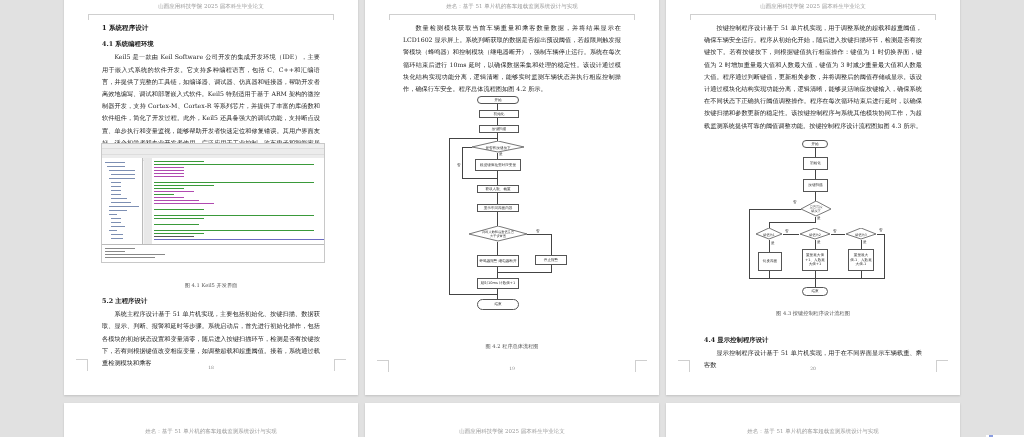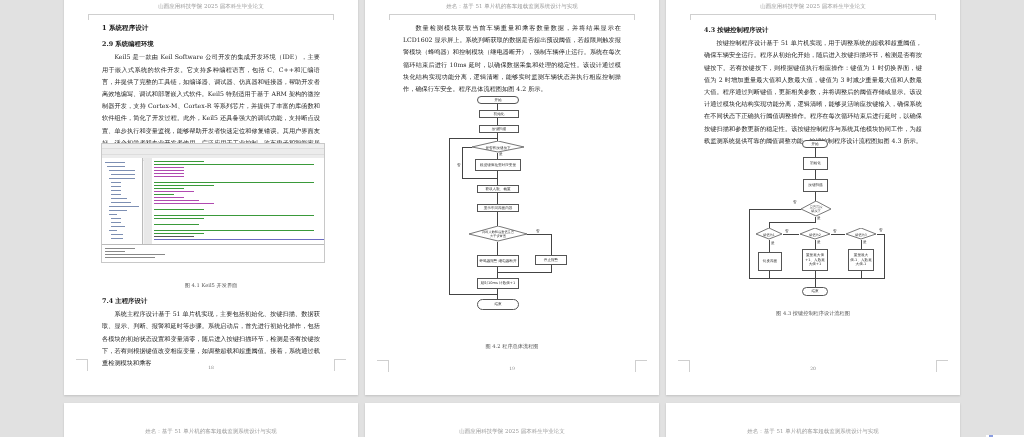--- a/index.html
+++ b/index.html
@@ -35,21 +35,21 @@
   .ln{position:absolute;background:#444;}
   .lbl{position:absolute;font-family:"DejaVu Sans",sans-serif;font-size:3.6px;color:#333;}
 </style>
 </head>
 <body>
 
 <div class="page" style="left:64px;top:-12px;width:294px;height:407px;">
   <div class="hdr" style="top:12px;height:14px;line-height:12px;"><span>山西应用科技学院 2025 届本科生毕业论文</span></div>
   <div class="body" style="top:34px;">
     <div class="h1">1  系统程序设计</div>
-    <div class="h2">2.9  系统编程环境</div>
+    <div class="h2">4.1  系统编程环境</div>
     <p class="p">Keil5 是一款由 Keil Software 公司开发的集成开发环境（IDE），主要用于嵌入式系统的软件开发。它支持多种编程语言，包括 C、C++和汇编语言，并提供了完整的工具链，如编译器、调试器、仿真器和链接器，帮助开发者高效地编写、调试和部署嵌入式软件。Keil5 特别适用于基于 ARM 架构的微控制器开发，支持 Cortex-M、Cortex-R 等系列芯片，并提供了丰富的库函数和软件组件，简化了开发过程。此外，Keil5 还具备强大的调试功能，支持断点设置、单步执行和变量监视，能够帮助开发者快速定位和修复错误。其用户界面友好，适合初学者和专业开发者使用，广泛应用于工业控制、汽车电子和智能家居等领域。其界面如图 4.1 所示：</p>
   </div>
   <div class="keil" style="top:155px;">
     <div class="k-menu"></div>
     <div class="k-tb"></div>
     <div class="k-tb"></div>
     <div class="k-tree">
       <div class="tr-line" style="left:3px;top:4px;width:20px;"></div>
       <div class="tr-line" style="left:5px;top:8px;width:18px;"></div>
       <div class="tr-line" style="left:7px;top:12px;width:26px;"></div>
@@ -98,21 +98,21 @@
     </div>
     <div class="k-out">
       <div class="cl-line" style="left:3px;top:3px;width:30px;background:#888;"></div>
       <div class="cl-line" style="left:3px;top:6px;width:20px;background:#888;"></div>
       <div class="cl-line" style="left:3px;top:9px;width:60px;background:#888;"></div>
       <div class="cl-line" style="left:3px;top:12px;width:50px;background:#888;"></div>
     </div>
   </div>
   <div class="cap" style="position:absolute;left:0;right:0;top:294px;">图 4.1 Keil5 开发界面</div>
   <div class="body" style="top:305px;">
-    <div class="h2">7.4  主程序设计</div>
+    <div class="h2">5.2  主程序设计</div>
     <p class="p">系统主程序设计基于 51 单片机实现，主要包括初始化、按键扫描、数据获取、显示、判断、报警和延时等步骤。系统启动后，首先进行初始化操作，包括各模块的初始状态设置和变量清零，随后进入按键扫描环节，检测是否有按键按下，若有则根据键值改变相应变量，如调整超载和超重阈值。接着，系统通过载重检测模块和乘客</p>
   </div>
   <div class="corner cl" style="left:12px;top:371px;width:12px;"></div>
   <div class="vl" style="left:23px;top:371px;"></div>
   <div class="corner cr" style="right:12px;top:371px;width:12px;"></div>
   <div class="vl" style="right:23px;top:371px;"></div>
   <div class="pn" style="left:127px;top:377px;">18</div>
 </div>
 
 <div class="page" style="left:365px;top:-12px;width:294px;height:407px;">
@@ -169,21 +169,20 @@
   <div class="corner cl" style="left:12px;top:372px;width:12px;"></div>
   <div class="vl" style="left:23px;top:372px;"></div>
   <div class="corner cr" style="right:12px;top:372px;width:12px;"></div>
   <div class="vl" style="right:23px;top:372px;"></div>
   <div class="pn" style="left:127px;top:378px;">19</div>
 </div>
 
 <div class="page" style="left:666px;top:-12px;width:294px;height:407px;">
   <div class="hdr" style="top:12px;height:14px;line-height:12px;"><span>山西应用科技学院 2025 届本科生毕业论文</span></div>
   <div class="body" style="top:34px;">
-    <div class="h2">4.3  按键控制程序设计</div>
     <p class="p">按键控制程序设计基于 51 单片机实现，用于调整系统的超载和超重阈值，确保车辆安全运行。程序从初始化开始，随后进入按键扫描环节，检测是否有按键按下。若有按键按下，则根据键值执行相应操作：键值为 1 时切换界面，键值为 2 时增加重量最大值和人数最大值，键值为 3 时减少重量最大值和人数最大值。程序通过判断键值，更新相关参数，并将调整后的阈值存储或显示。该设计通过模块化结构实现功能分离，逻辑清晰，能够灵活响应按键输入，确保系统在不同状态下正确执行阈值调整操作。程序在每次循环结束后进行延时，以确保按键扫描和参数更新的稳定性。该按键控制程序与系统其他模块协同工作，为超载监测系统提供可靠的阈值调整功能。按键控制程序设计流程图如图 4.3 所示。</p>
   </div>
   <div class="fc" style="left:0;top:0;width:294px;height:407px;">
     <div class="box term" style="left:136px;top:152px;width:26px;height:8px;">开始</div>
     <div class="ln" style="left:149px;top:160px;width:1px;height:9px;"></div>
     <div class="box" style="left:137px;top:169px;width:25px;height:13px;">初始化</div>
     <div class="ln" style="left:149px;top:182px;width:1px;height:9px;"></div>
     <div class="box" style="left:137px;top:191px;width:25px;height:13px;">按键扫描</div>
     <div class="ln" style="left:149px;top:204px;width:1px;height:9px;"></div>
     <svg style="position:absolute;left:134px;top:213px;" width="32" height="16">
@@ -226,20 +225,24 @@
     <div class="lbl" style="left:197px;top:252px;">是</div>
     <div class="box" style="left:92px;top:264px;width:24px;height:19px;">切换界面</div>
     <div class="box" style="left:136px;top:261px;width:26px;height:22px;padding:1px;">重量最大值+1、人数最大值+1</div>
     <div class="box" style="left:182px;top:261px;width:26px;height:22px;padding:1px;">重量最大值-1、人数最大值-1</div>
     <div class="ln" style="left:103px;top:283px;width:1px;height:8px;"></div>
     <div class="ln" style="left:149px;top:283px;width:1px;height:16px;"></div>
     <div class="ln" style="left:195px;top:283px;width:1px;height:8px;"></div>
     <div class="box term" style="left:136px;top:299px;width:26px;height:9px;">结束</div>
   </div>
   <div class="cap" style="position:absolute;left:0;right:0;top:322px;">图 4.3  按键控制程序设计流程图</div>
+  <div class="body" style="top:344px;">
+    <div class="h2">4.4  显示控制程序设计</div>
+    <p class="p">显示控制程序设计基于 51 单片机实现，用于在不同界面显示车辆载重、乘客数</p>
+  </div>
   <div class="corner cl" style="left:12px;top:372px;width:12px;"></div>
   <div class="vl" style="left:23px;top:372px;"></div>
   <div class="corner cr" style="right:12px;top:372px;width:12px;"></div>
   <div class="vl" style="right:23px;top:372px;"></div>
   <div class="pn" style="left:127px;top:378px;">20</div>
 </div>
 
 <div class="page" style="left:64px;top:403px;width:294px;height:60px;">
   <div class="hdr" style="top:22px;height:14px;line-height:12px;border-bottom:none;"><span>姓名：基于 51 单片机的客车超载监测系统设计与实现</span></div>
 </div>

